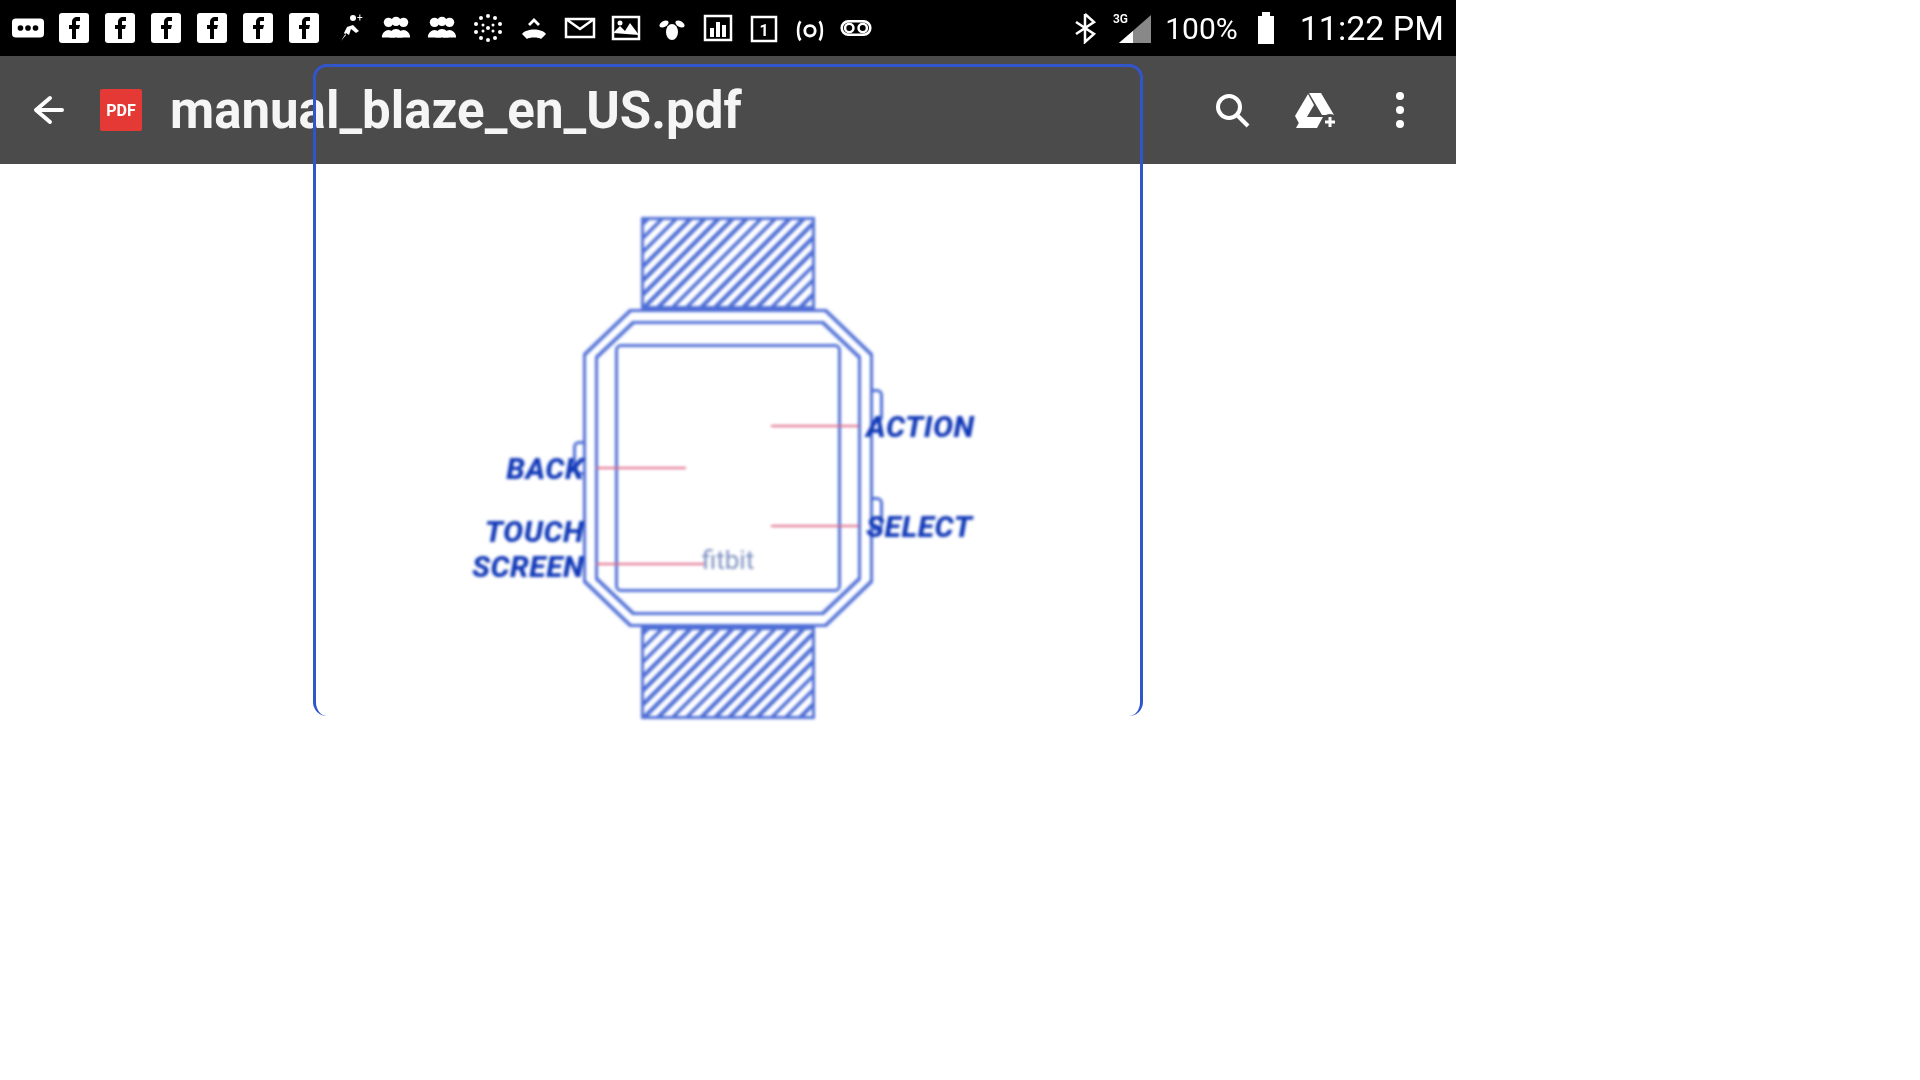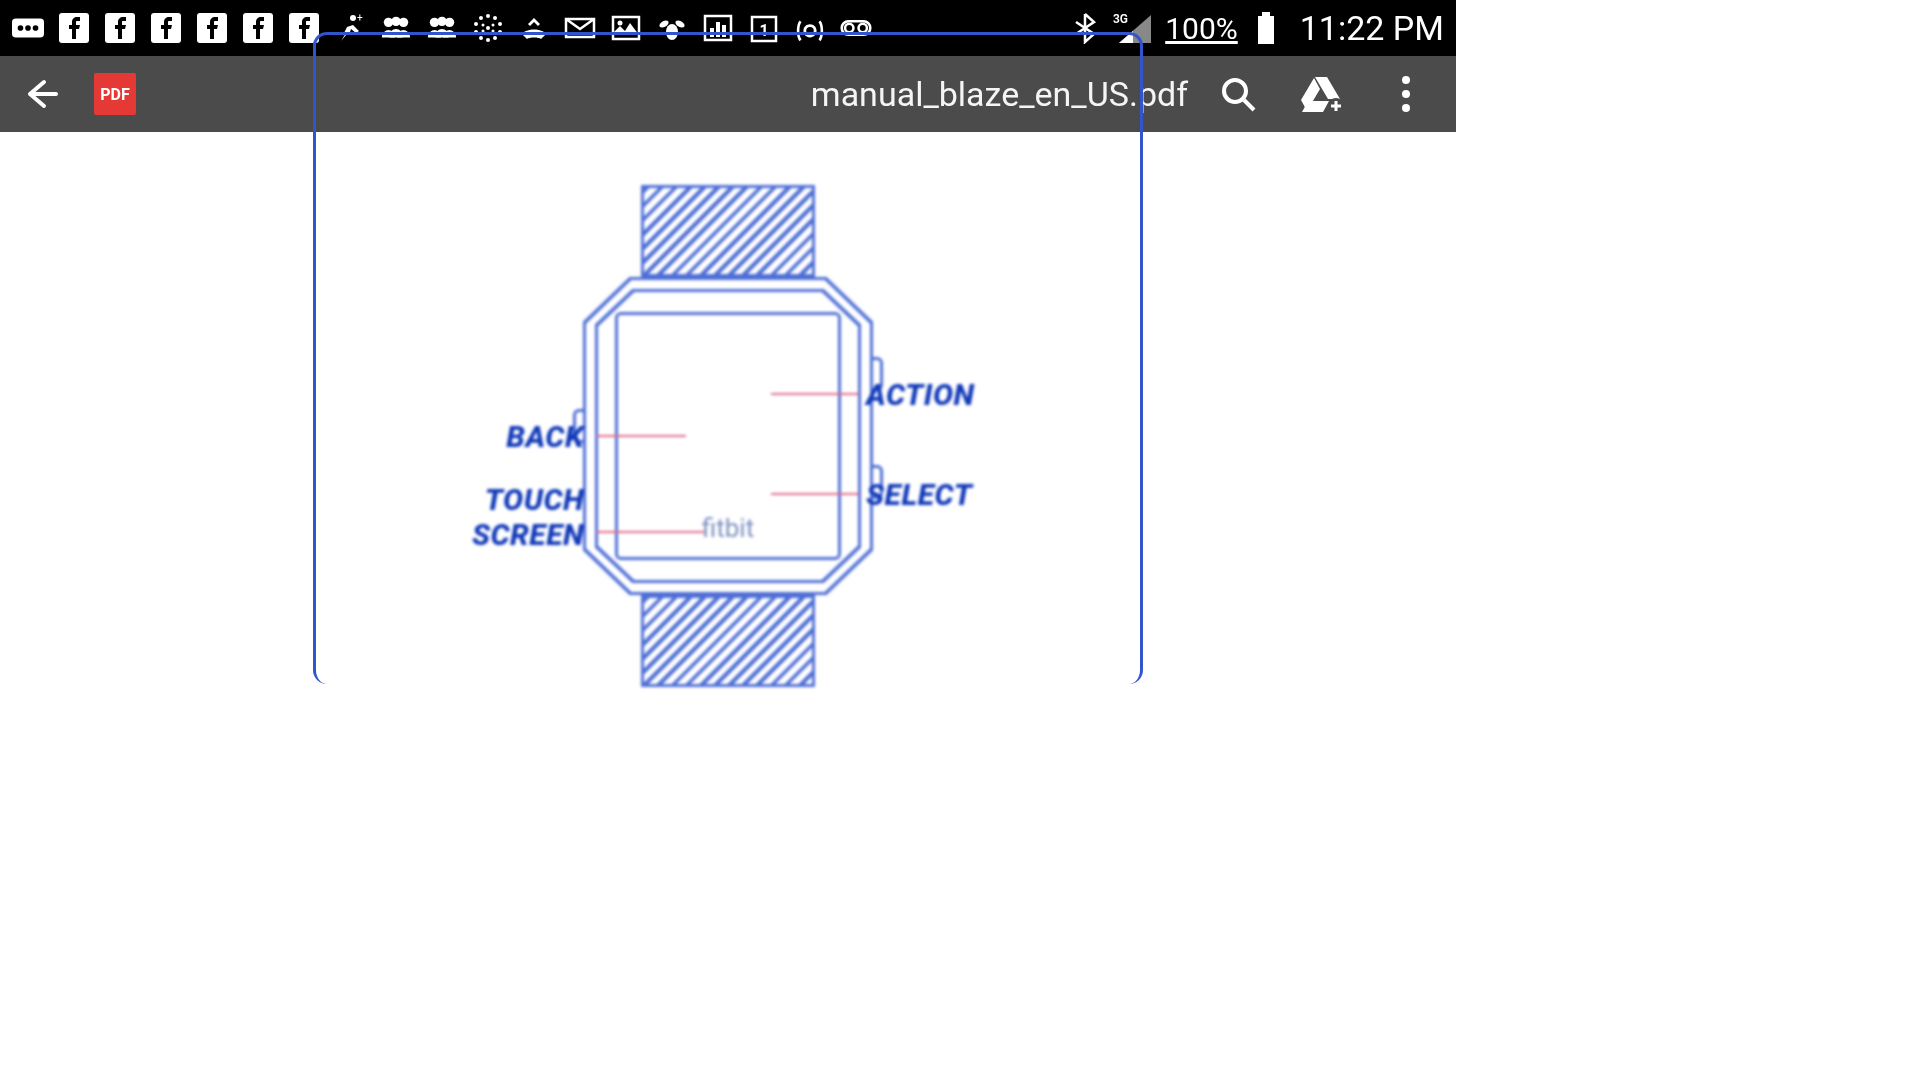--- a/index.html
+++ b/index.html
@@ -16,39 +16,39 @@
     display: flex;
     align-items: center;
     color: #fff;
     padding: 0 12px;
     gap: 14px;
   }
   .status-left { display: flex; gap: 14px; align-items: center; flex: 1; }
   .status-right { display: flex; gap: 12px; align-items: center; justify-content: flex-end; }
   .st-icon { width: 32px; height: 32px; display: flex; align-items: center; justify-content: center; }
   .st-icon svg { filter: none; }
-  .battery-pct { font-size: 30px; font-weight: 400; text-decoration: underline; }
+  .battery-pct { font-size: 30px; font-weight: 400; }
   .clock { font-size: 34px; font-weight: 400; margin-left: 6px; }
 
   .app-bar {
-    height: 76px;
+    height: 108px;
     background: #4b4b4b;
     display: flex;
     align-items: center;
-    padding: 0 18px;
+    padding: 0 24px;
     gap: 28px;
     color: #fff;
   }
   .back-btn { width: 48px; height: 48px; display:flex; align-items:center; justify-content:center; }
   .pdf-badge {
     width: 42px; height: 42px; background: #e53935;
     display: flex; align-items: center; justify-content: center;
     font-size: 16px; font-weight: 700; color: #fff; border-radius: 2px;
   }
-  .title { font-size: 34px; font-weight: 400; flex: 1; color:#f5f5f5;text-align:right;}
+  .title { font-size: 51px; font-weight: 700; flex: 1; color:#f5f5f5;}
   .app-actions { display: flex; gap: 40px; align-items: center; margin-right: 10px;}
   .app-actions .act { width: 44px; height: 44px; display:flex; align-items:center; justify-content:center; }
 
   .content {
     width: 100%;
     height: calc(816px - 56px - 108px);
     background: #fff;
     position: relative;
     display: flex;
     justify-content: center;

